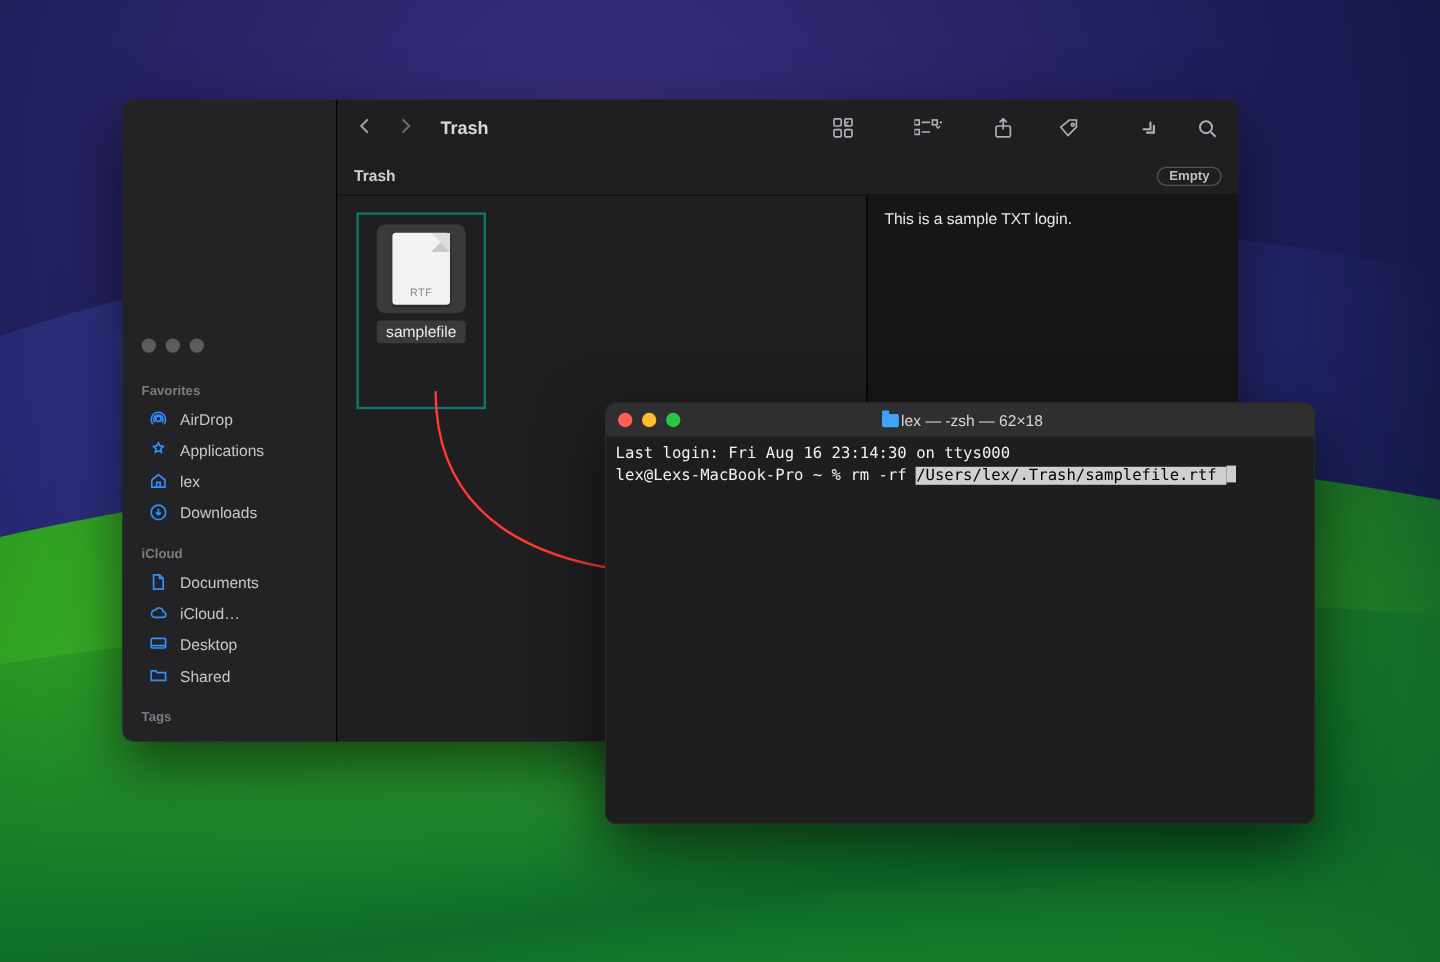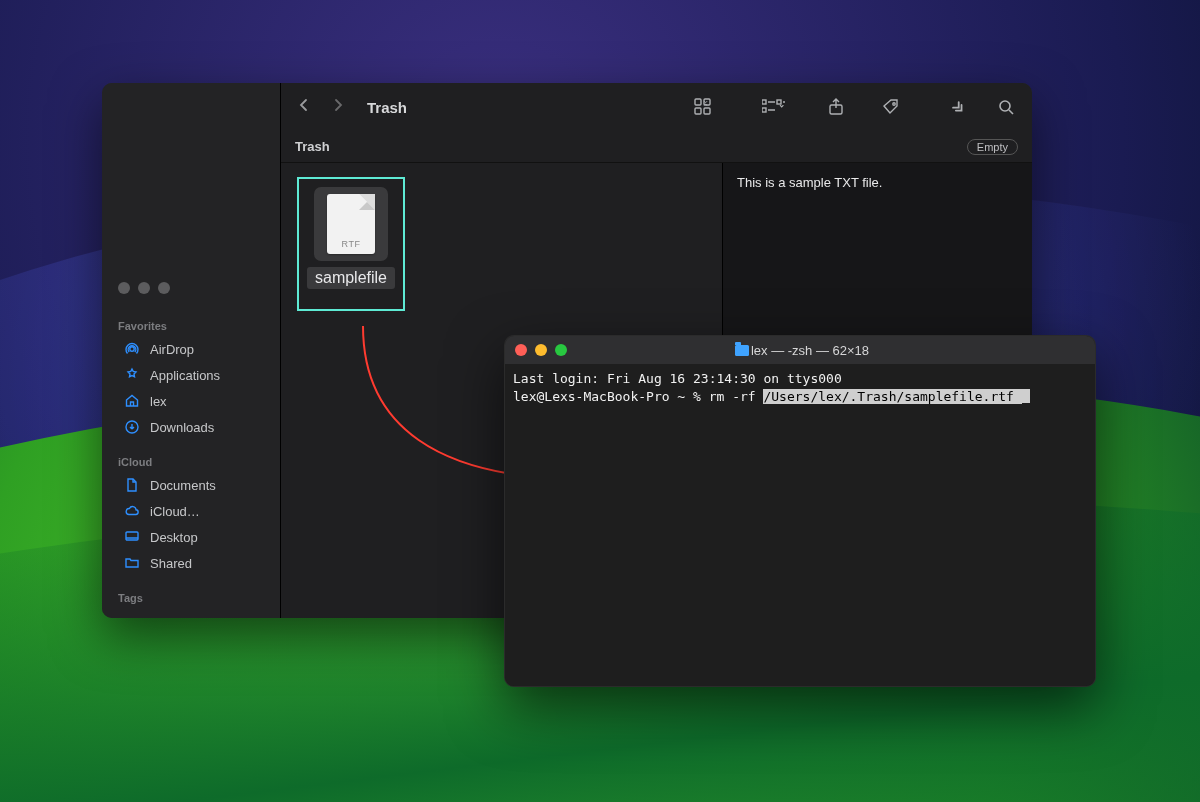--- a/index.html
+++ b/index.html
@@ -36,41 +36,41 @@
   .titlebar { display:flex; align-items:center; height:48px; padding:0 14px;
     gap:16px; color:#b8b9bb; }
   .navbtn { color:#9a9b9d; cursor:default; padding:3px 2px; }
   .title { font-size:15px; font-weight:600; color:#d7d8da; margin-left:4px; }
   .spacer { flex:1; }
   .tool { color:#9a9b9d; padding:2px 3px; cursor:default; display:inline-flex; align-items:center; }
   .pathbar { display:flex; align-items:center; height:32px; padding:0 14px;
     background:#1f1f21; border-bottom:1px solid #111; font-size:13px; font-weight:600;
     color:#cfd0d2; justify-content:space-between; }
   .empty-btn { border:1px solid #555; color:#bfbfc2; font-size:11px; padding:1px 9px;
-    border-radius:10px; background:transparent; cursor:default; }
+    border-radius:10px; background:transparent; cursor:default;font-weight:bold; }
   .content { flex:1; display:flex; }
   .iconview { flex:1; padding:20px 18px; position:relative; }
   .preview { width:310px; border-left:1px solid #000; background:#161618; color:#e9e9ea;
     font-size:13px; padding:12px 14px; }
   
-  .file-sel { position:absolute; left:16px; top:14px; width:108px; height:134px;
-    border:2px solid #5eead4; }
+  .file-sel { position:absolute; left:16px; top:14px; width:108px; height:164px;
+    border:2px solid #0f766e; }
   .file-frame { width:74px; height:74px; margin:8px auto 6px;
     background:#3a3a3c; border-radius:7px; display:flex; align-items:center; justify-content:center; }
   .doc { width:48px; height:60px; background:#f2f2f2; border-radius:3px; position:relative;
     box-shadow:0 1px 2px rgba(0,0,0,.3); }
   .doc::after { content:""; position:absolute; right:0; top:0; width:16px; height:16px;
     background:linear-gradient(135deg,#f2f2f2 0 48%,#c9c9c9 52% 100%);
     clip-path: polygon(0 0,100% 100%,0 100%); }
   .doc-fold { position:absolute; right:0; top:0; width:16px; height:16px;
     background:#ddd; clip-path: polygon(100% 0,100% 100%,0 0); }
   .doc-label { position:absolute; bottom:5px; left:0; right:0; text-align:center;
     font-size:9px; color:#888; letter-spacing:.5px; }
   .file-name { margin:0 auto; width:fit-content; background:#3a3a3c; color:#e8e8ea;
-    font-size:16px; padding:2px 8px; border-radius:3px; }
+    font-size:13px; padding:2px 8px; border-radius:3px; }
   
   .arrow-svg { position:absolute; left:308px; top:186px; width:290px; height:330px; z-index:3;
     pointer-events:none; }
 
   
   .terminal { position:absolute; left:504px; top:335px; width:592px; height:352px;
     background:#1e1e1e; border-radius:10px; box-shadow:0 20px 55px rgba(0,0,0,.6);
     z-index:5; display:flex; flex-direction:column; overflow:hidden;
     border:1px solid rgba(255,255,255,.06); }
   .term-titlebar { height:28px; background:#2f2f31; display:flex; align-items:center;
@@ -244,21 +244,21 @@
           <div class="file-frame">
             <div class="doc">
               <div class="doc-fold"></div>
               <div class="doc-label">RTF</div>
             </div>
           </div>
           <div class="file-name">samplefile</div>
         </div>
       </div>
       <div class="preview">
-        <span>This is a sample TXT file.</span>
+        <span>This is a sample TXT login.</span>
       </div>
     </div>
   </div>
 </div>
 
 <svg class="arrow-svg" viewBox="0 0 290 330">
   <defs>
     <marker id="ah" markerWidth="10" markerHeight="10" refX="7" refY="5" orient="auto">
       <path d="M0 0L10 5L0 10z" fill="#ff3b30"></path>
     </marker>

